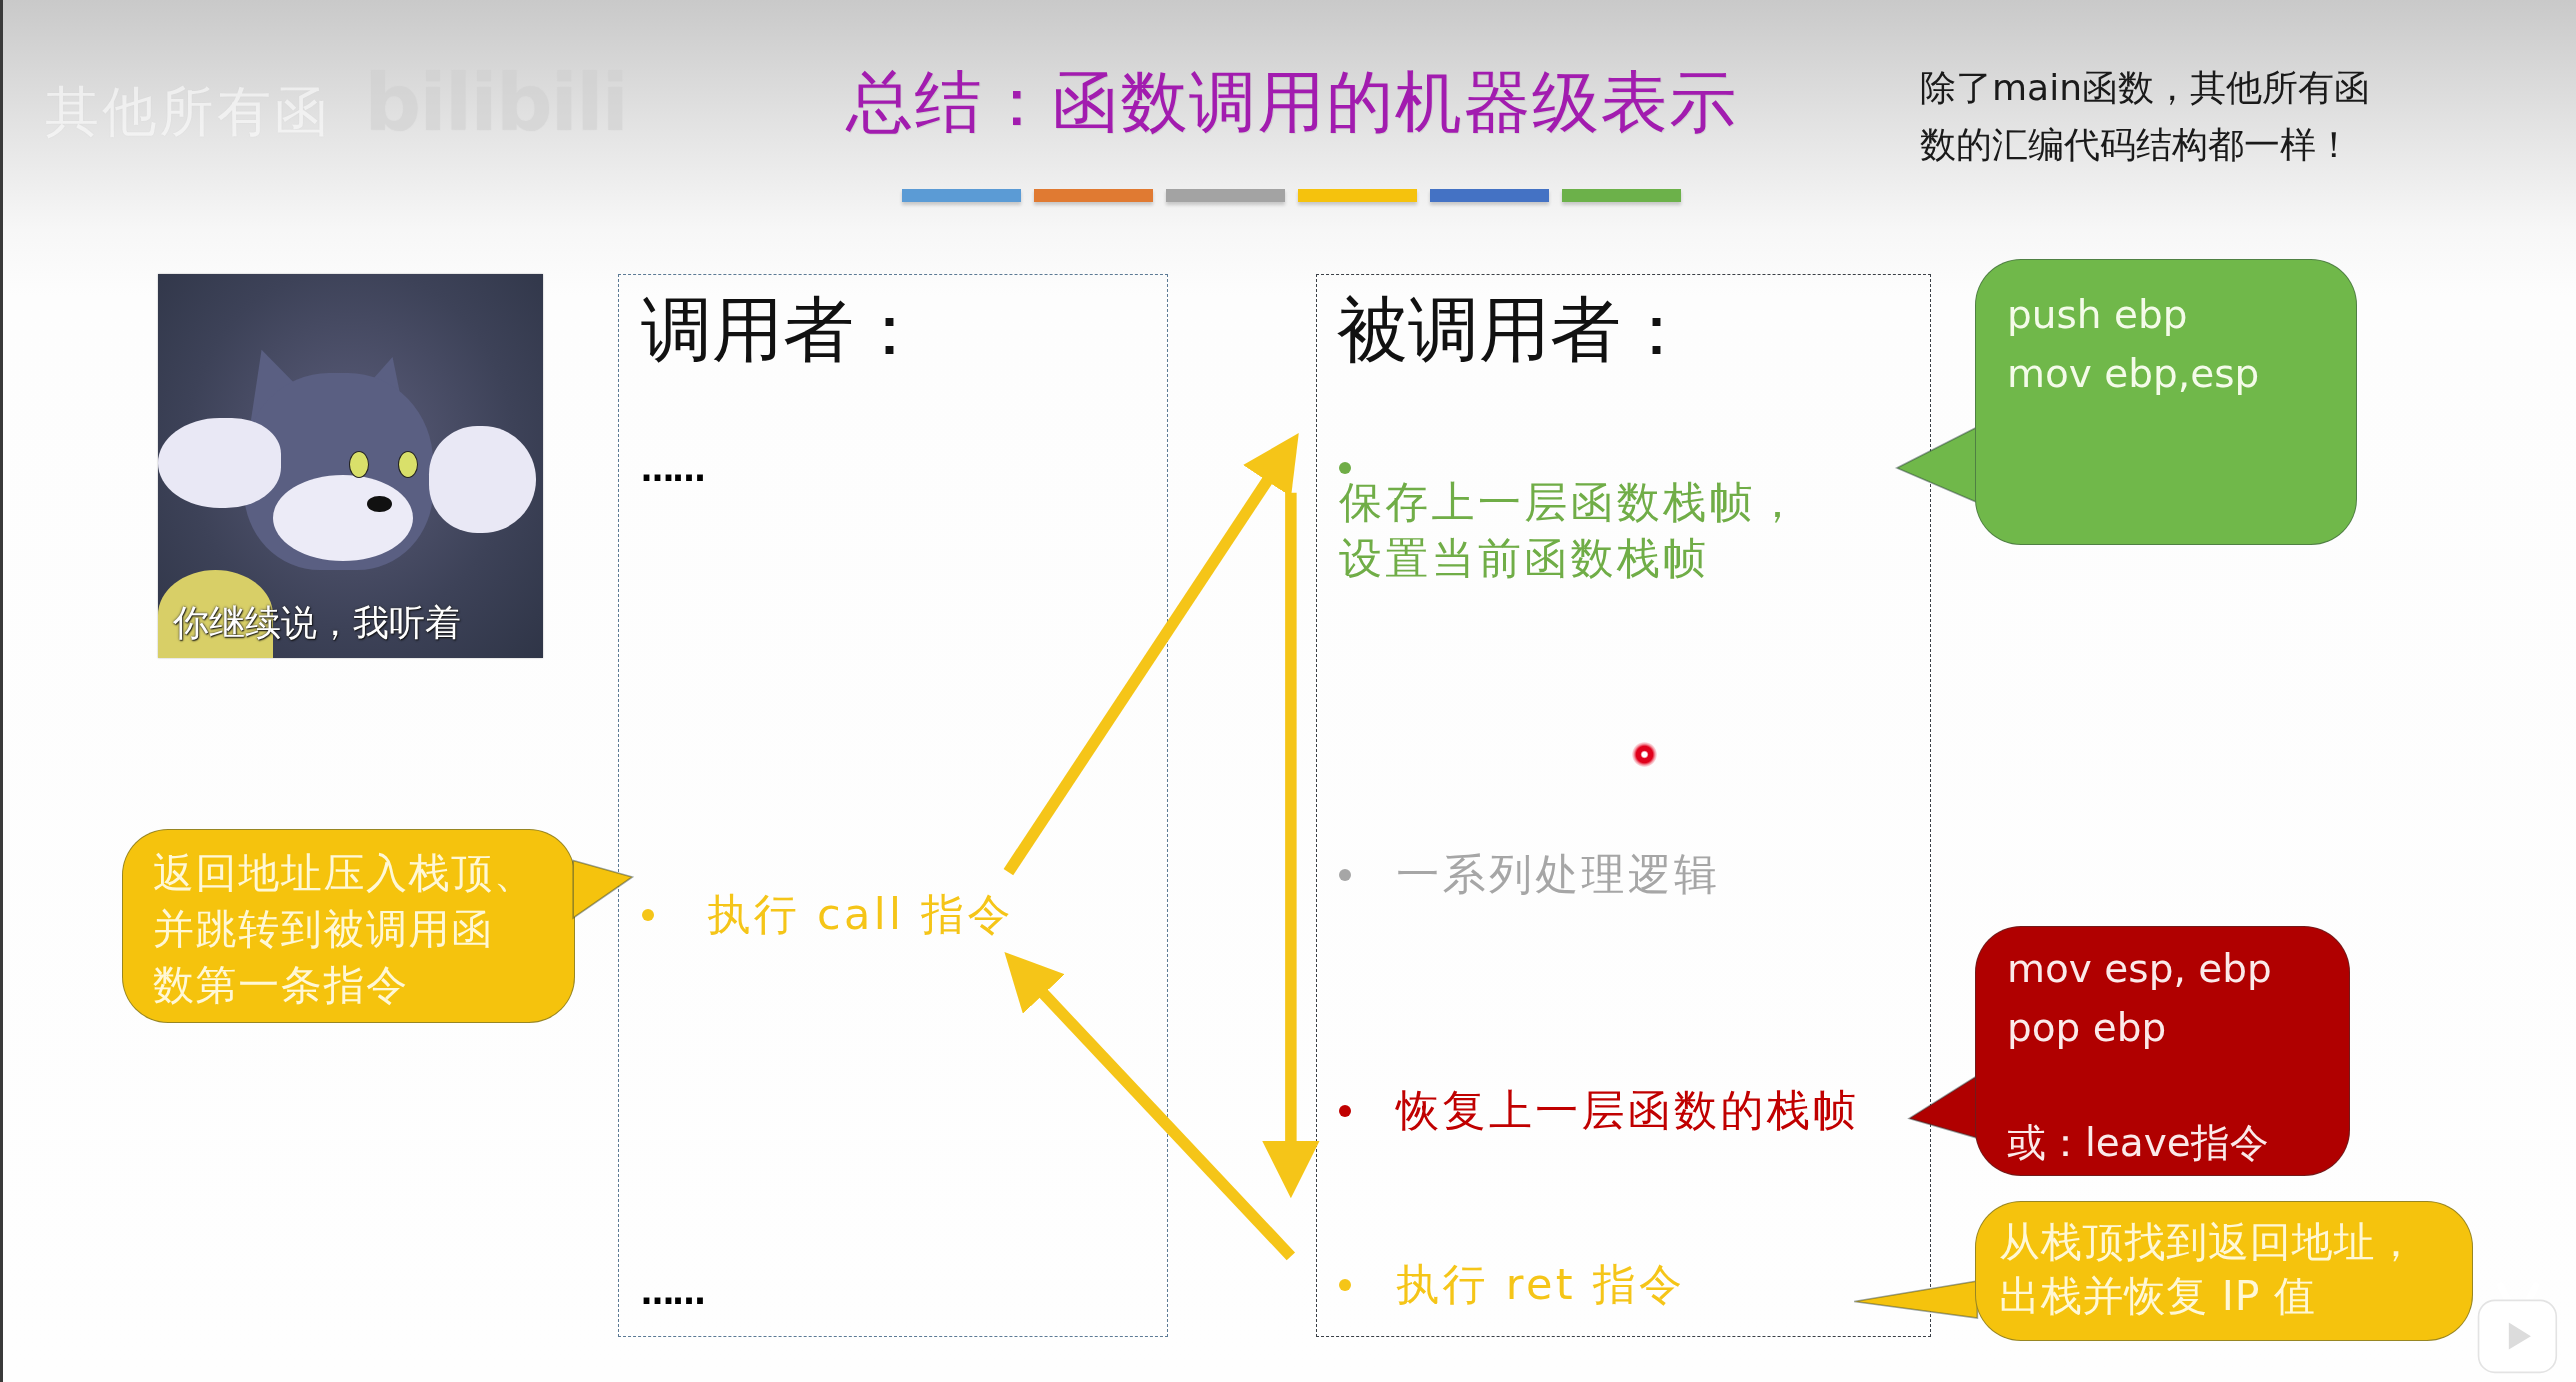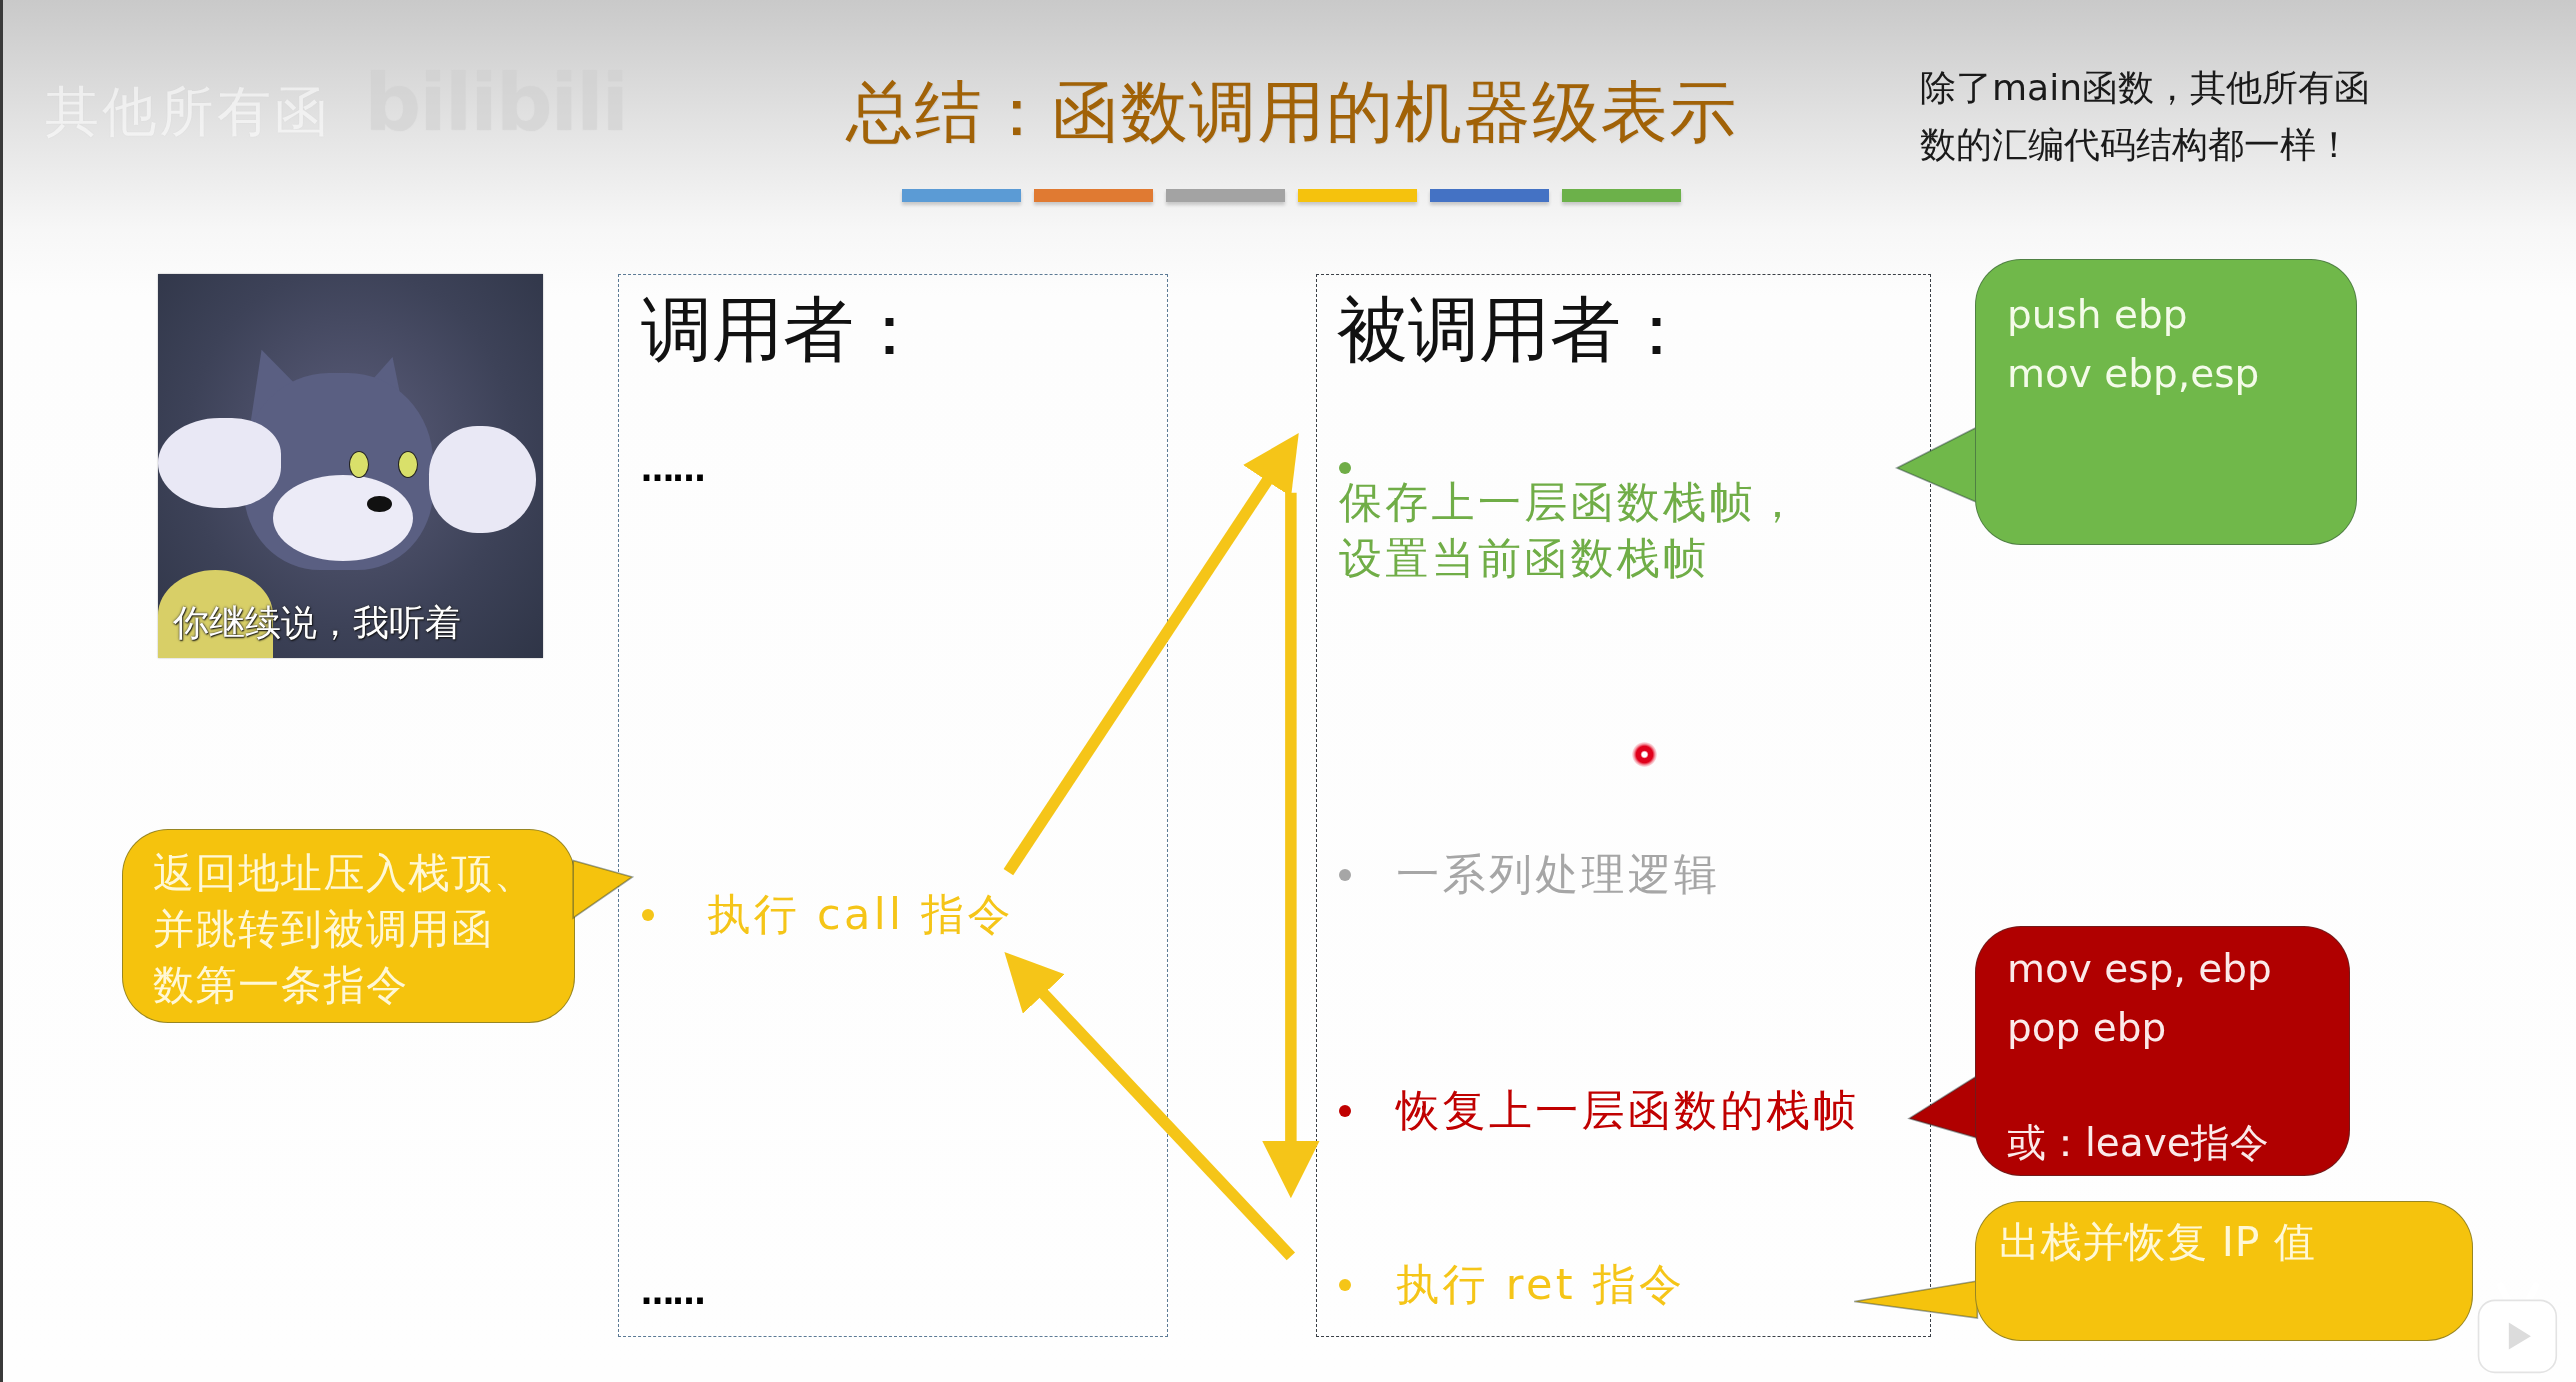--- a/index.html
+++ b/index.html
@@ -10,21 +10,21 @@
   }
   .left-edge { position:absolute; left:0; top:0; width:2.5px; height:1382px; background:#3a3a3a; }
   .abs { position:absolute; }
   .watermark {
     left:45px; top:57px; font-size:54px; color:#ffffff; opacity:0.55;
     letter-spacing:3.3px; white-space:nowrap;
     text-shadow: 0 0 1.6px #cfcfcf;
   }
   .watermark .bili { font-weight:bold; font-size:79px; color:#cfcfcf; margin-left:33px; letter-spacing:-1.6px; font-family:"DejaVu Sans", sans-serif; }
   .title {
-    left:846px; top:67px; font-size:67px; color:#a16207; white-space:nowrap;
+    left:846px; top:57px; font-size:67px; color:#a21caf; white-space:nowrap;
     font-family:"DejaVu Sans", sans-serif; letter-spacing:1.6px;
     text-shadow: 0.8px 0.8px 0.8px rgba(0,0,0,0.08);
   }
   .bars { left:902px; top:189px; display:flex; gap:13px; }
   .bar { width:119px; height:13px; box-shadow: 0 3.3px 3.3px rgba(0,0,0,0.18); }
   .note {
     left:1920px; top:59px; font-size:36px; line-height:57px; color:#1a1a1a; white-space:nowrap;
     font-family:"DejaVu Sans", sans-serif;
   }
   .meme {
@@ -150,21 +150,21 @@
 
 <div class="bubble" style="left:1975px; top:259px; width:382px; height:286px; background:#70b84a;">
   <div class="btxt" style="left:31px; top:25px; font-size:39px; line-height:59px; color:#f4fbe9;"><div>push ebp</div><div>mov ebp,esp</div><div style="height:59px"></div></div>
 </div>
 
 <div class="bubble" style="left:1975px; top:926px; width:375px; height:250px; background:#b00000;">
   <div class="btxt" style="left:31px; top:11.5px; font-size:39px; line-height:59px; color:#fbeaea;"><div>mov esp, ebp</div><div>pop ebp</div><div style="height:56px"></div><div>或：leave指令</div></div>
 </div>
 
 <div class="bubble" style="left:1975px; top:1201px; width:498px; height:140px; background:#f5c30d;">
-  <div class="btxt" style="left:23px; top:13px; font-size:41px; line-height:54px; color:#fff8d6; letter-spacing:0.8px;"><div>出栈并恢复 IP 值</div></div>
+  <div class="btxt" style="left:23px; top:13px; font-size:41px; line-height:54px; color:#fff8d6; letter-spacing:0.8px;"><div>从栈顶找到返回地址，</div><div>出栈并恢复 IP 值</div></div>
 </div>
 
 <svg class="arrows" width="2576" height="1382" viewBox="0 0 3137 1683">
   <defs>
     <marker id="ah" markerWidth="5" markerHeight="5" refX="2.2" refY="2.5" orient="auto" markerUnits="strokeWidth">
       <path d="M0,0 L5,2.5 L0,5 Z" fill="#f5c518"></path>
     </marker>
   </defs>
 
   <line x1="1228" y1="1062" x2="1560" y2="560" stroke="#f5c518" stroke-width="14" marker-end="url(#ah)"></line>

